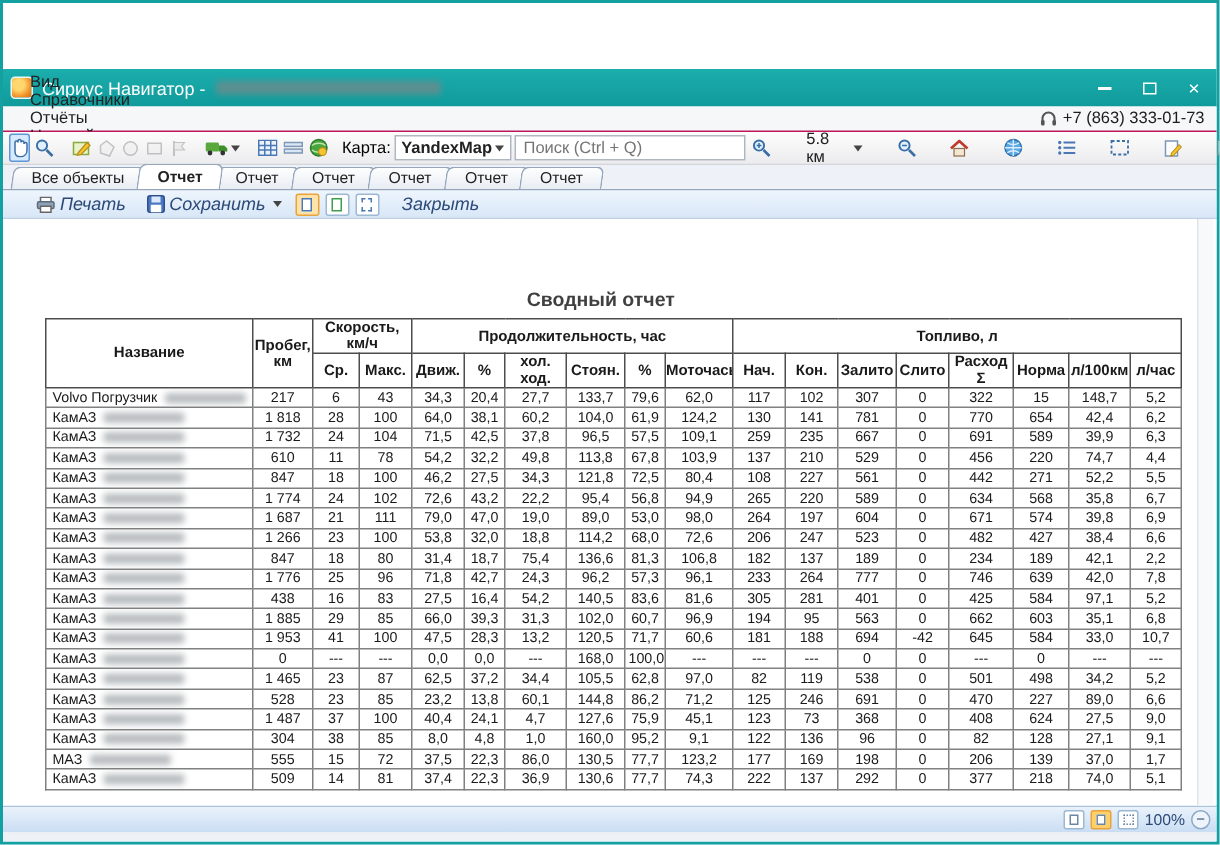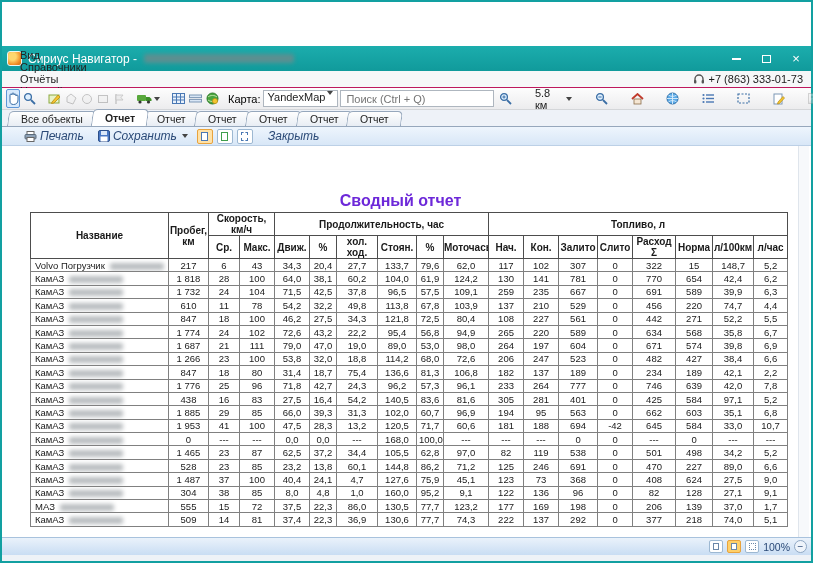--- a/index.html
+++ b/index.html
@@ -36,21 +36,21 @@
     border-bottom:1px solid #d4d6d9; display:flex; align-items:center;
     padding:0 4px; gap:2px; flex:0 0 auto; font-size:11px; }
   .tbtn { width:19px; height:19px; display:flex; align-items:center;
     justify-content:center; border:1px solid transparent; border-radius:2px; }
   .tbtn.active { border-color:#5e96d6; background:#d7e9fc; }
   .tbtn.disabled { opacity:.4; filter:grayscale(1); }
   .tsep { width:1px; height:15px; background:#c9cbce; margin:0 3px; }
   .caret { width:0; height:0; border-left:3px solid transparent;
     border-right:3px solid transparent; border-top:4px solid #444; margin-left:2px; }
   .combo { background:#fff; border:1px solid #aeb6bf; height:17px; display:flex;
-    padding:0 4px; font-size:11px; color:#222; }
+    align-items:center; padding:0 4px; font-size:11px; color:#222;font-weight:bold; }
   .map-combo { width:160px; justify-content:space-between; }
   .search-input { width:225px; height:17px; border:1px solid #aeb6bf;
     font-size:11px; padding:0 5px; color:#8a8f96; background:#fff;
     font-family:"Liberation Sans", sans-serif; }
   .scale-combo { display:flex; align-items:center; gap:2px; padding:0 3px;
     font-size:11px; color:#222; }
   .right-tools { margin-left:auto; display:flex; align-items:center; gap:18px; }
 
   
   .tabstrip { height:17px; background:#eef2f8; border-bottom:1px solid #96a7bc;
@@ -75,21 +75,21 @@
   .pg-glyph { width:7px; height:9px; border:1px solid #4a78b4; background:#fff; }
   .pg-glyph.green { border-color:#3f9e4d; }
   .pg-glyph.dashed { border-style:dashed; border-color:#4a78b4; }
 
   
   .content { flex:1 1 auto; background:#fff; position:relative; overflow:hidden; }
   .v-scroll { position:absolute; top:0; right:2px; bottom:0; width:11px;
     background:#f7f9fb; border-left:1px solid #dfe5ec; }
   .report-head { position:absolute; top:46px; left:28px; width:757px; height:16px; }
   .report-title { position:absolute; left:0; right:16px; text-align:center;
-    font-weight:bold; font-size:16px; color:#6d28d9; }
+    font-weight:bold; font-size:13px; color:#404040; }
   .report-dates { position:absolute; right:0; top:1px; font-size:11px; color:#111;margin-top:40px; }
 
   table.report { position:absolute; top:66px; left:28px; width:757px;
     border-collapse:collapse; table-layout:fixed; font-size:9.5px; color:#1a1a1a; }
   table.report th, table.report td { border:1px solid #808080; overflow:hidden;
     white-space:nowrap; }
   table.report thead th { font-size:10px; font-weight:bold; 
     height:17px; white-space:pre-line; border-color:#4d4d4d; background:#fff; }
   table.report td { height:13.4px; text-align:center; padding:0 2px; }
   table.report td.name-cell { text-align:left; padding-left:4px; }

